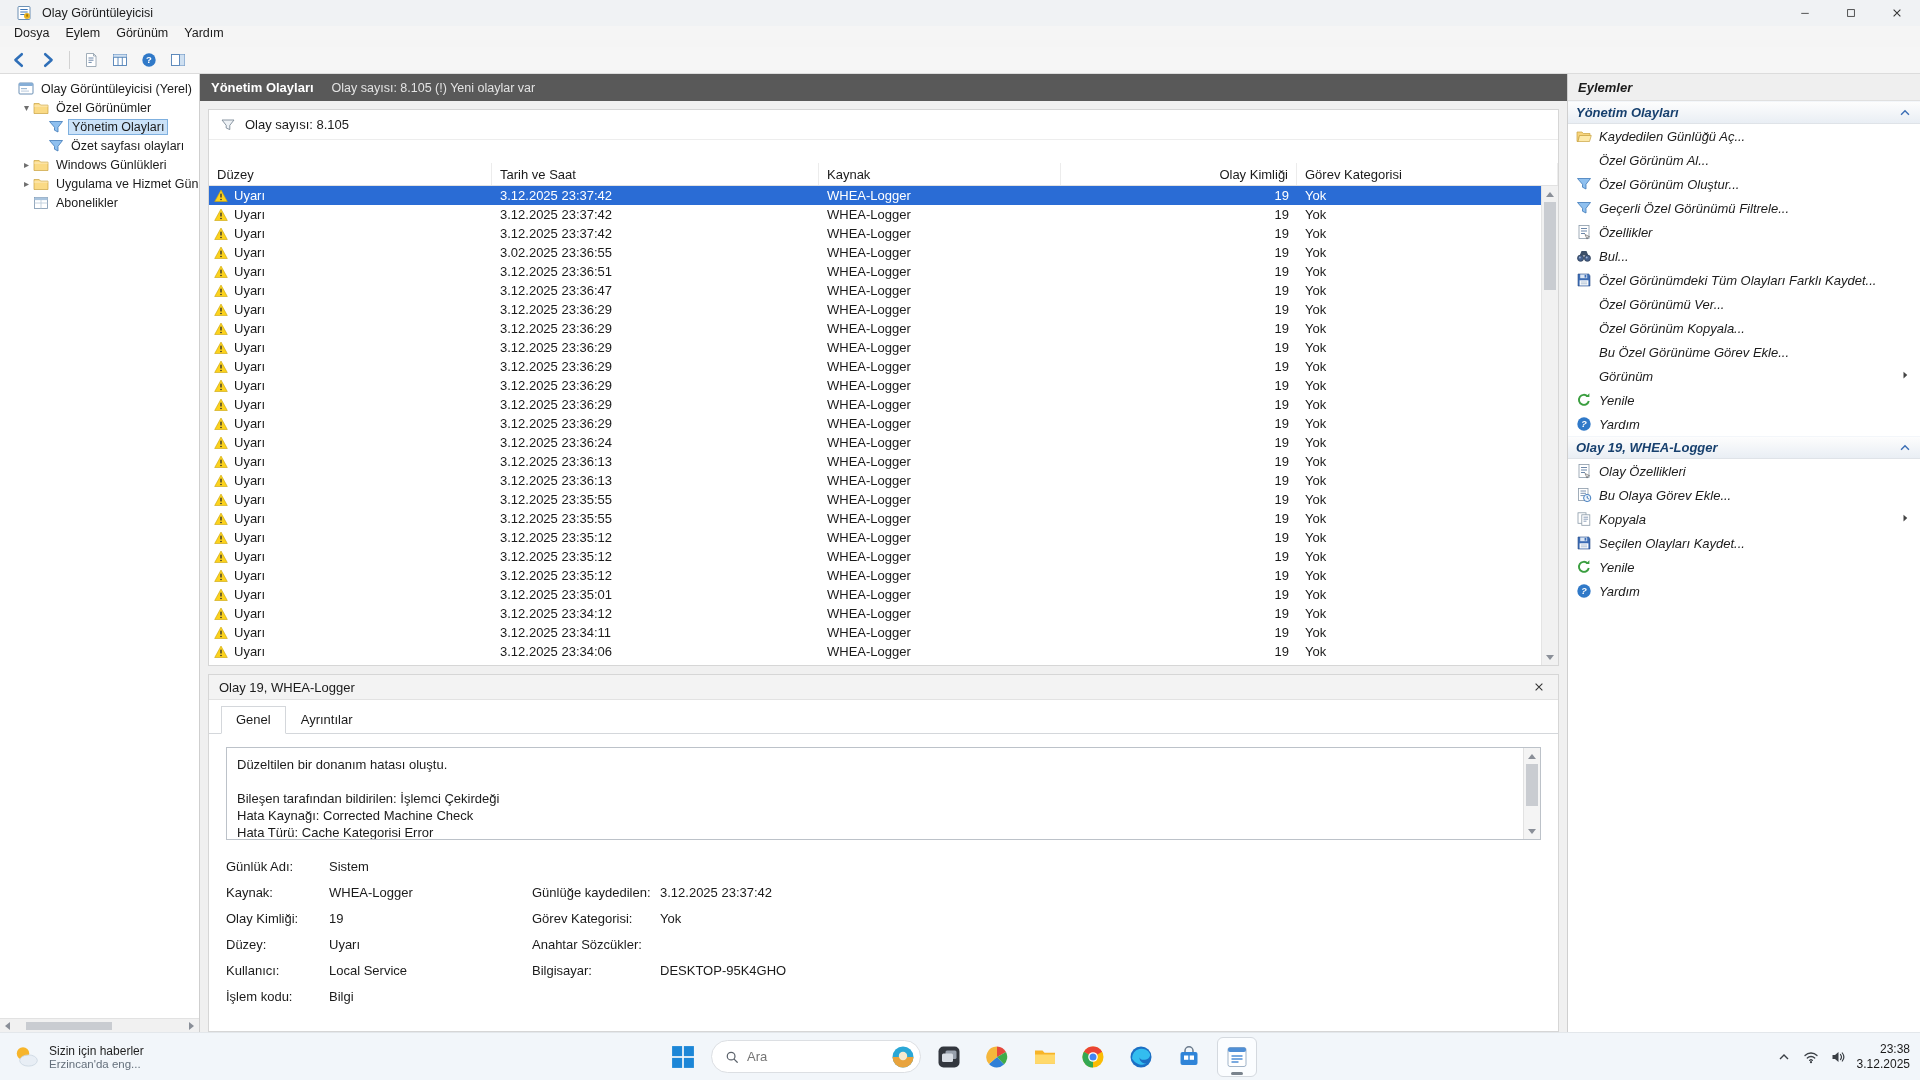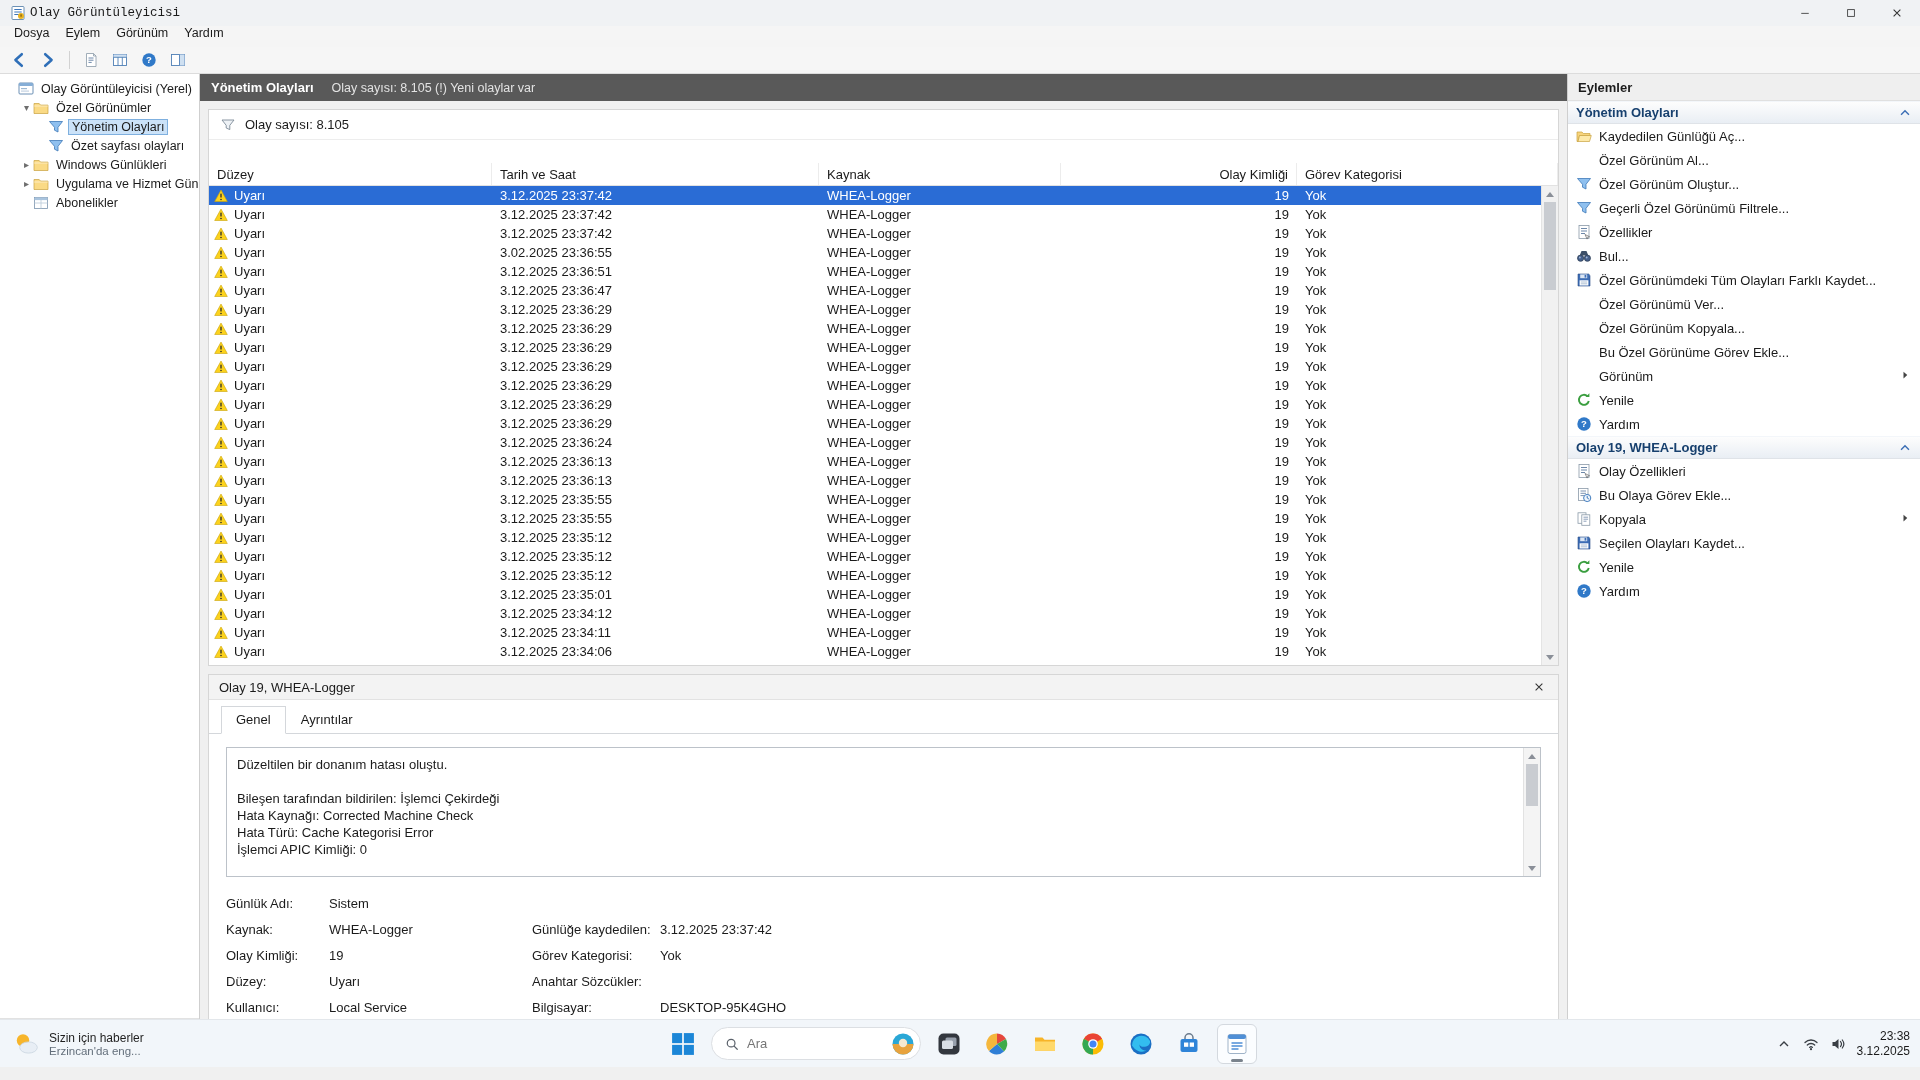--- a/index.html
+++ b/index.html
@@ -3,21 +3,21 @@
 <meta charset="utf-8">
 <style>
   * { box-sizing:border-box; margin:0; padding:0; }
   html,body { width:1920px; height:1080px; overflow:hidden; font-family:"Liberation Sans","DejaVu Sans",sans-serif; font-size:13px; color:#1b1b1b; background:#f0f0f0; }
   .ic { display:inline-flex; width:16px; height:16px; flex:none; align-items:center; justify-content:center; }
   .ic svg { width:100%; height:100%; display:block; }
   .sz12 { width:12px; height:12px; } .sz14{width:14px;height:14px;} .sz24{width:24px;height:24px;} .sz28{width:28px;height:28px;}
 
   .window { position:absolute; left:0; top:0; right:0; bottom:48px; display:flex; flex-direction:column; background:#fff; }
 
-  .titlebar { height:26px; background:#f0f2f4; display:flex; align-items:center; padding-left:10px; gap:4px; flex:none;font-family:Liberation Mono, monospace; }
+  .titlebar { height:26px; background:#f0f2f4; display:flex; align-items:center; padding-left:16px; gap:10px; flex:none; }
   .titlebar .title { font-size:12.5px; }
   .win-controls { margin-left:auto; display:flex; height:100%; }
   .win-btn { width:46px; height:100%; display:flex; align-items:center; justify-content:center; }
 
   .menubar { height:21px; background:#f5f5f5; display:flex; align-items:flex-start; padding-left:6px; flex:none; }
   .menu-item { padding:0 8px; font-size:12.5px; cursor:default; }
 
   .toolbar { height:27px; background:#f6f6f6; border-bottom:1px solid #dcdcdc; display:flex; align-items:center; padding-left:6px; gap:3px; flex:none; }
   .tool-btn { width:26px; height:23px; display:flex; align-items:center; justify-content:center; border-radius:2px; }
   .tool-sep { width:1px; height:18px; background:#d2d2d2; margin:0 5px; }
@@ -62,33 +62,33 @@
   .vs-track { flex:1; position:relative; }
   .vs-thumb { position:absolute; left:2px; right:2px; background:#c9ccd1; }
 
   .detail { height:358px; flex:none; margin:8px 8px 0 8px; border:1px solid #d6d6d6; background:#fff; display:flex; flex-direction:column; }
   .detail-hdr { height:25px; flex:none; background:#f3f3f3; border-bottom:1px solid #e2e2e2; display:flex; align-items:center; padding:0 10px; }
   .detail-close { margin-left:auto; width:18px; height:18px; display:flex; align-items:center; justify-content:center; }
   .tabstrip { flex:none; display:flex; padding:6px 0 0 12px; border-bottom:1px solid #d4d7db; background:#fff; }
   .tab { padding:5px 14px 6px; border:1px solid transparent; margin-bottom:-1px; }
   .tab.active { background:#fff; border-color:#d4d7db; border-bottom-color:#fff; }
   .detail-body { flex:1; padding:13px 17px 0 17px; overflow:hidden; }
-  .desc-box { position:relative; border:1px solid #bcc2c9; height:130px; padding:8px 28px 8px 10px; line-height:17px; overflow:hidden; }
+  .desc-box { position:relative; border:1px solid #bcc2c9; height:93px; padding:8px 28px 8px 10px; line-height:17px; overflow:hidden; }
   .desc-scroll { position:absolute; top:0; right:0; bottom:0; width:17px; background:#f4f4f4; border-left:1px solid #e2e2e2; display:flex; flex-direction:column; }
   .fields { display:grid; grid-template-columns:103px 203px 128px 1fr; row-gap:11px; margin-top:19px; }
   .fields span { white-space:nowrap; overflow:hidden; }
 
-  .actions { width:353px; flex:none; border-left:1px solid #cfcfcf; background:#fff; display:flex; flex-direction:column; overflow:hidden; }
+  .actions { width:353px; flex:none; border-left:1px solid #cfcfcf; background:#fff; display:flex; flex-direction:column; overflow:hidden;font-style:italic; }
   .actions-hdr { height:27px; flex:none; background:#efefef; border-bottom:1px solid #e0e0e0; display:flex; align-items:center; padding:0 10px; font-weight:bold; }
   .action-sec-hdr { height:23px; display:flex; align-items:center; padding:0 8px; background:linear-gradient(#fdfdfd,#e9eef4); border-top:1px solid #f3f6fa; border-bottom:1px solid #dfe3e8; color:#17406e; font-weight:bold; }
   .action-sec-hdr .ic { margin-left:auto; }
   .action-item { height:24px; display:flex; align-items:center; gap:7px; padding:0 9px 0 8px; white-space:nowrap; overflow:hidden; }
   .action-item .sub { margin-left:auto; }
 
-  .taskbar { position:absolute; left:0; right:0; bottom:13px; height:48px; background:#f2f6fa; border-top:1px solid #e3e7eb; }
+  .taskbar { position:absolute; left:0; right:0; bottom:0; height:48px; background:#f2f6fa; border-top:1px solid #e3e7eb; }
   .tb-widget { position:absolute; left:0; top:0; bottom:0; display:flex; align-items:center; gap:9px; padding:0 12px; }
   .tb-w1 { font-size:12px; color:#1f1f1f; }
   .tb-w2 { font-size:11.5px; color:#65707c; }
   .tb-center { position:absolute; left:50%; top:0; bottom:0; transform:translateX(-50%); display:flex; align-items:center; gap:8px; }
   .tb-slot { width:40px; height:40px; border-radius:6px; display:flex; align-items:center; justify-content:center; position:relative; }
   .tb-slot.active { background:#fbfdff; border:1px solid #d4d9df; }
   .tb-slot.active::after { content:""; position:absolute; bottom:1px; left:13px; right:13px; height:3px; border-radius:2px; background:#7a838d; }
   .search-pill { width:210px; height:33px; border-radius:17px; background:#fff; border:1px solid #dcdfe3; display:flex; align-items:center; gap:8px; padding:0 5px 0 13px; }
   .search-input { border:none; outline:none; flex:1; min-width:0; font-size:13px; font-family:inherit; color:#444; background:transparent; }
   .tb-tray { position:absolute; right:10px; top:0; bottom:0; display:flex; align-items:center; gap:11px; }

